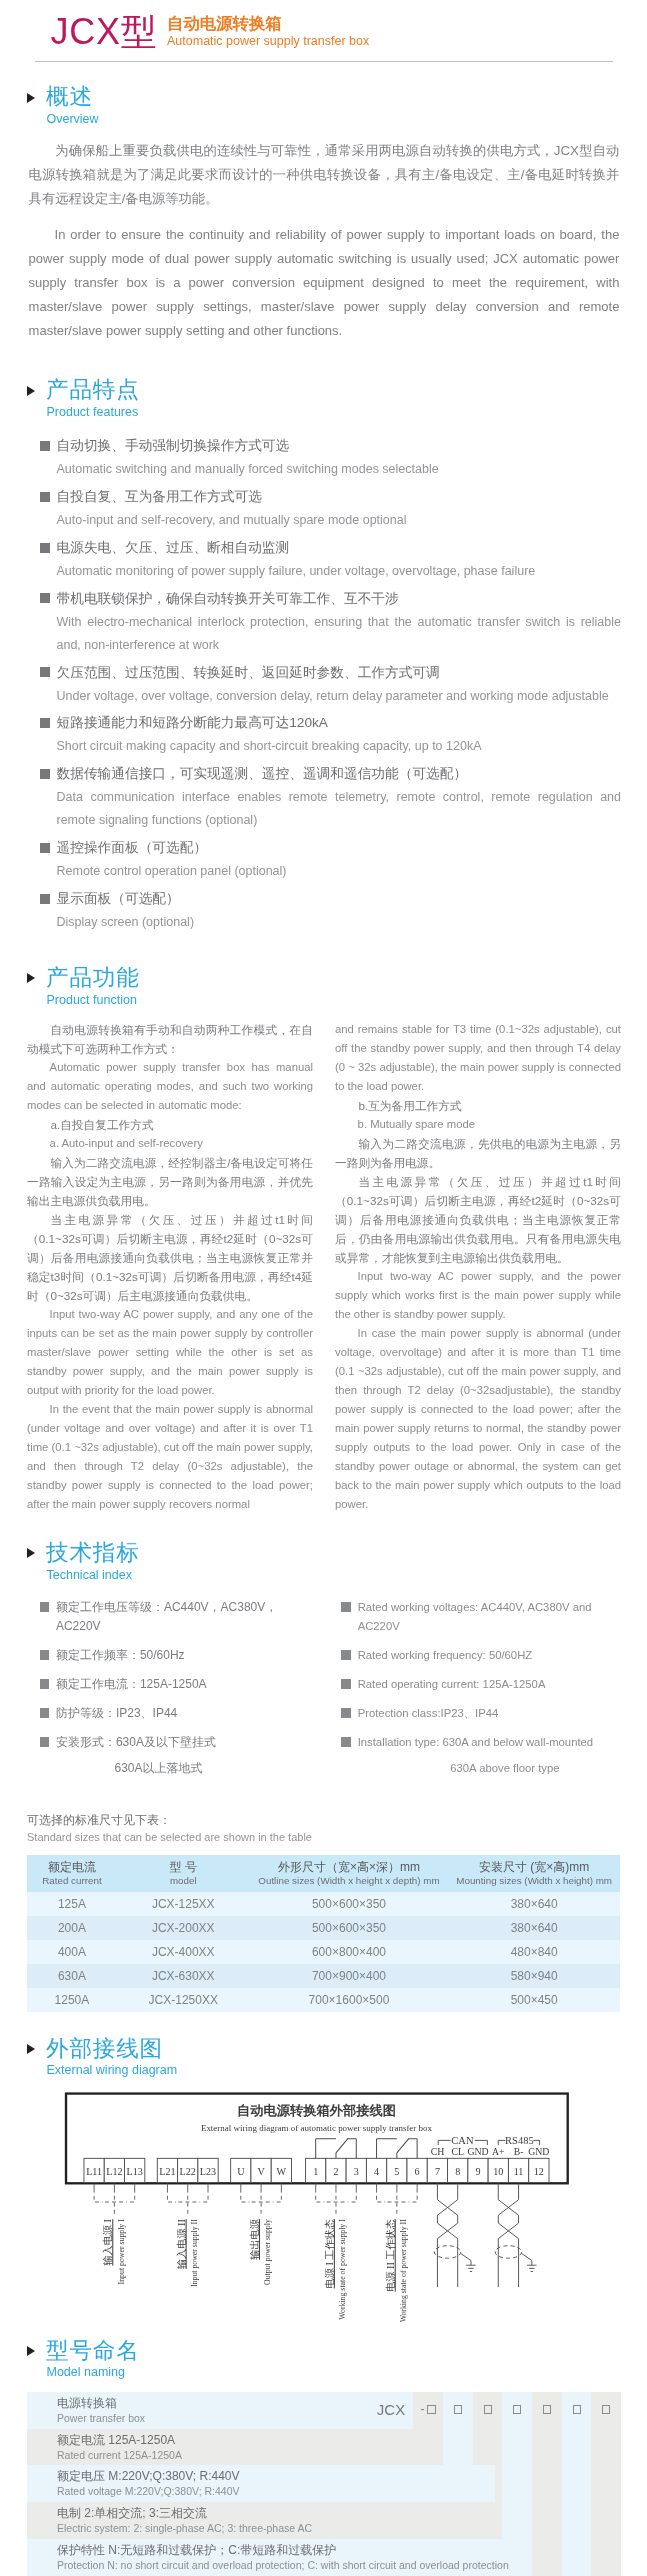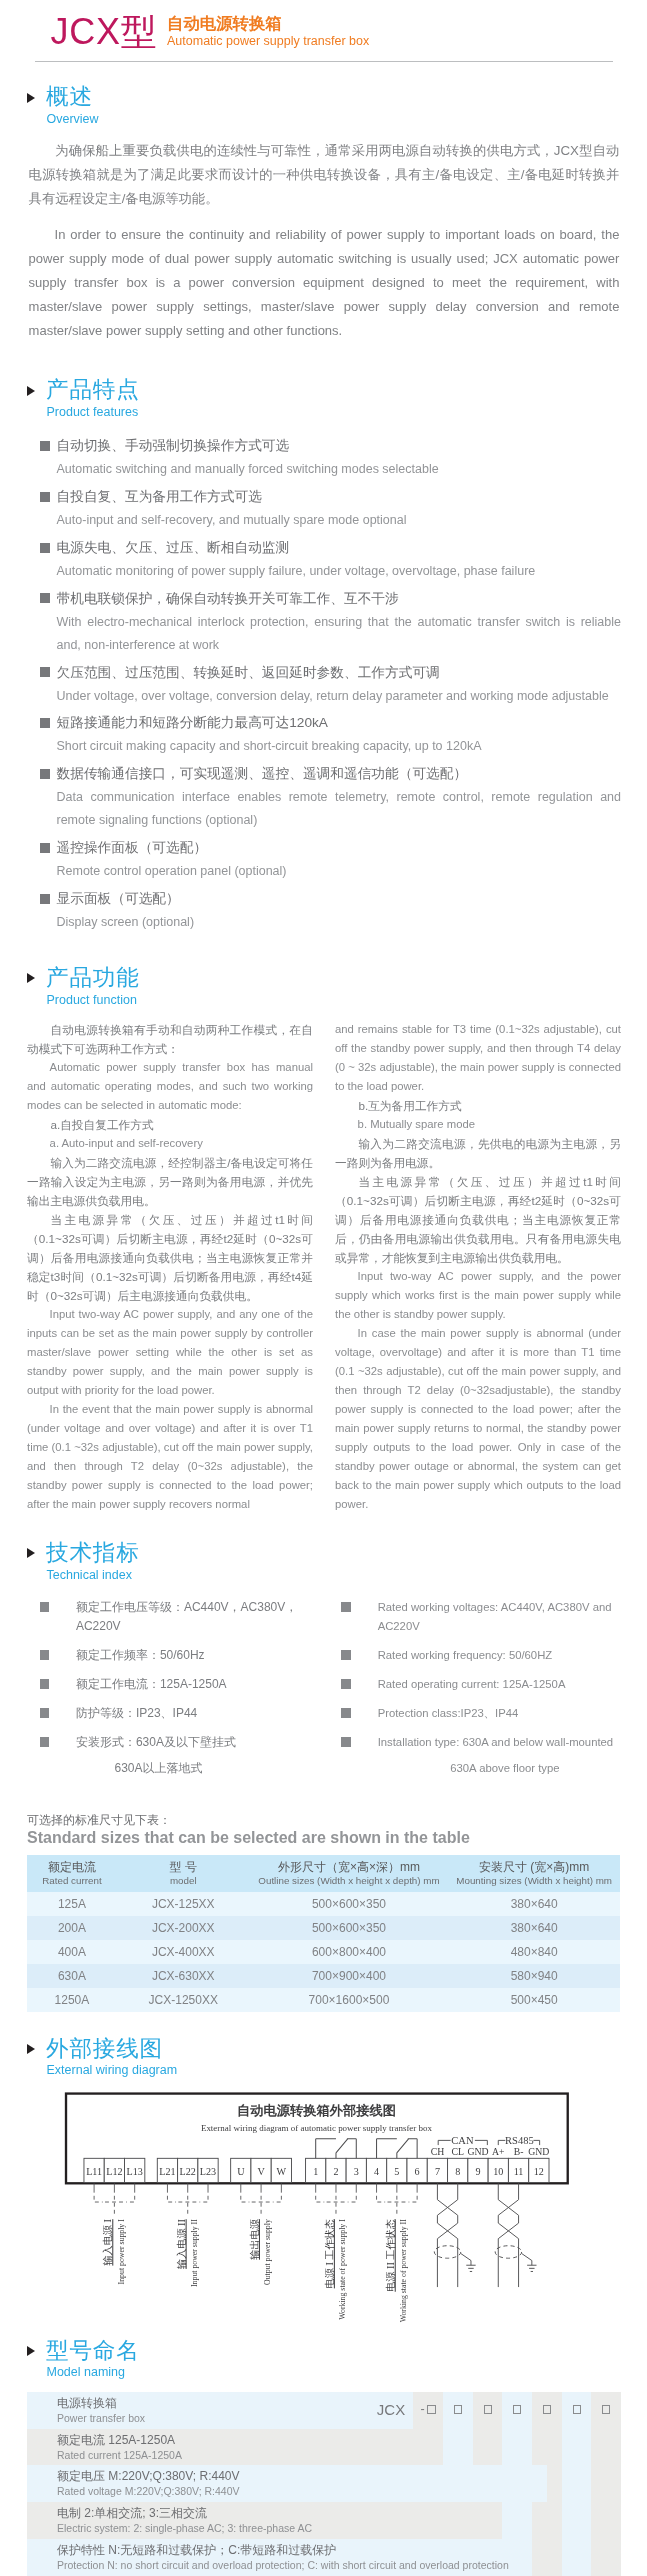--- a/index.html
+++ b/index.html
@@ -41,49 +41,49 @@
   .func-cols { display:flex; gap:22px; margin-top:11px; }
   .func-col { width:286px; }
   .p { text-align:justify; text-indent:2em; }
   .p.zh { font-size:11.7px; line-height:19px; color:#7b7d80; }
   .p.en { font-size:11.3px; line-height:19px; color:#8b8d90; }
   .p.noindent { text-indent:0; }
 
   
   .spec-cols { display:flex; gap:22px; margin-top:14px; padding-left:12.5px; }
   .spec-col { width:286px; }
-  .spec-item { display:flex; align-items:flex-start; margin-bottom:10px; color:#7b7d80; font-size:12px; line-height:19px;gap:20px; }
+  .spec-item { display:flex; align-items:flex-start; margin-bottom:10px; color:#7b7d80; font-size:12px; line-height:19px; }
   .spec-item .sq { width:9.4px; height:9.4px; flex:0 0 9.4px; background:#87898c; margin:4.7px 7px 0 0; }
   .spec-cont { padding-left:75px; color:#7b7d80; font-size:12px; line-height:19px; margin:-3.1px 0 10px 0; }
   .spec-col.en .spec-item, .spec-col.en .spec-cont { font-size:11.3px; color:#8b8d90; }
   .spec-col.en .spec-cont { padding-left:109px; }
 
   
   .tbl-intro-zh { margin-top:23.4px; color:#6d6e71; font-size:12px; line-height:19px; }
-  .tbl-intro-en { color:#939598; font-size:16px; line-height:15.6px;font-weight:bold; }
+  .tbl-intro-en { color:#939598; font-size:11px; line-height:15.6px; }
   table.sizes { width:593px; border-collapse:collapse; margin-top:9.4px; }
   table.sizes th { background:#c9e8f8; font-weight:normal; padding:4.7px 3.1px; }
   table.sizes th .h-zh { color:#58595b; font-size:12px; line-height:15.6px; }
   table.sizes th .h-en { color:#6d6e71; font-size:9.8px; line-height:12.5px; }
   table.sizes td { text-align:center; color:#808285; font-size:12px; height:24px; }
   table.sizes tr.odd td { background:#eaf6fd; }
   table.sizes tr.even td { background:#dcedf9; }
   .cw1{width:90px;} .cw2{width:133px;} .cw3{width:199px;} .cw4{width:172px;}
 
   
   .wiring-wrap { margin-top:12.5px; }
   .wiring-svg text { font-family:"Liberation Serif","DejaVu Serif",serif; fill:#3d3d3f; }
 
   
   .naming { position:relative; width:593px; height:294px; margin-top:11px; }
   .band, .ncol { position:absolute; }
   .band { left:0; height:37px; display:flex; flex-direction:column; justify-content:center; padding-left:30px; }
   .blue { background:#e9f4fb; } .gray { background:#ebebe9; }
   .band0{top:0;   width:386px;} .band1{top:37px; width:416px;}
-  .band2{top:73px; width:520px;} .band3{top:110px;width:475px;}
+  .band2{top:73px; width:468px;} .band3{top:110px;width:475px;}
   .band4{top:147px;width:505px;}
   .ncol { top:0; width:30px; }
   .ncol0{left:386px;height:73px;}  .ncol1{left:416px;height:110px;}
   .ncol2{left:446px;height:147px;} .ncol3{left:475px;height:183px;}
   .ncol4{left:505px;height:220px;} .ncol5{left:535px;height:257px;}
   .ncol6{left:564px;height:294px;}
   .band-zh { color:#6d6e71; font-size:12px; line-height:15.6px; white-space:nowrap; }
   .band-en { color:#8e9093; font-size:10.5px; line-height:14px; white-space:nowrap; }
   .code-jcx { position:absolute; right:7.8px; top:9.4px; color:#77787b; font-size:15px; }
   .nbox { width:8.6px; height:8.6px; border:1.2px solid #8a8c8e; margin:13.3px auto 0 auto; }

